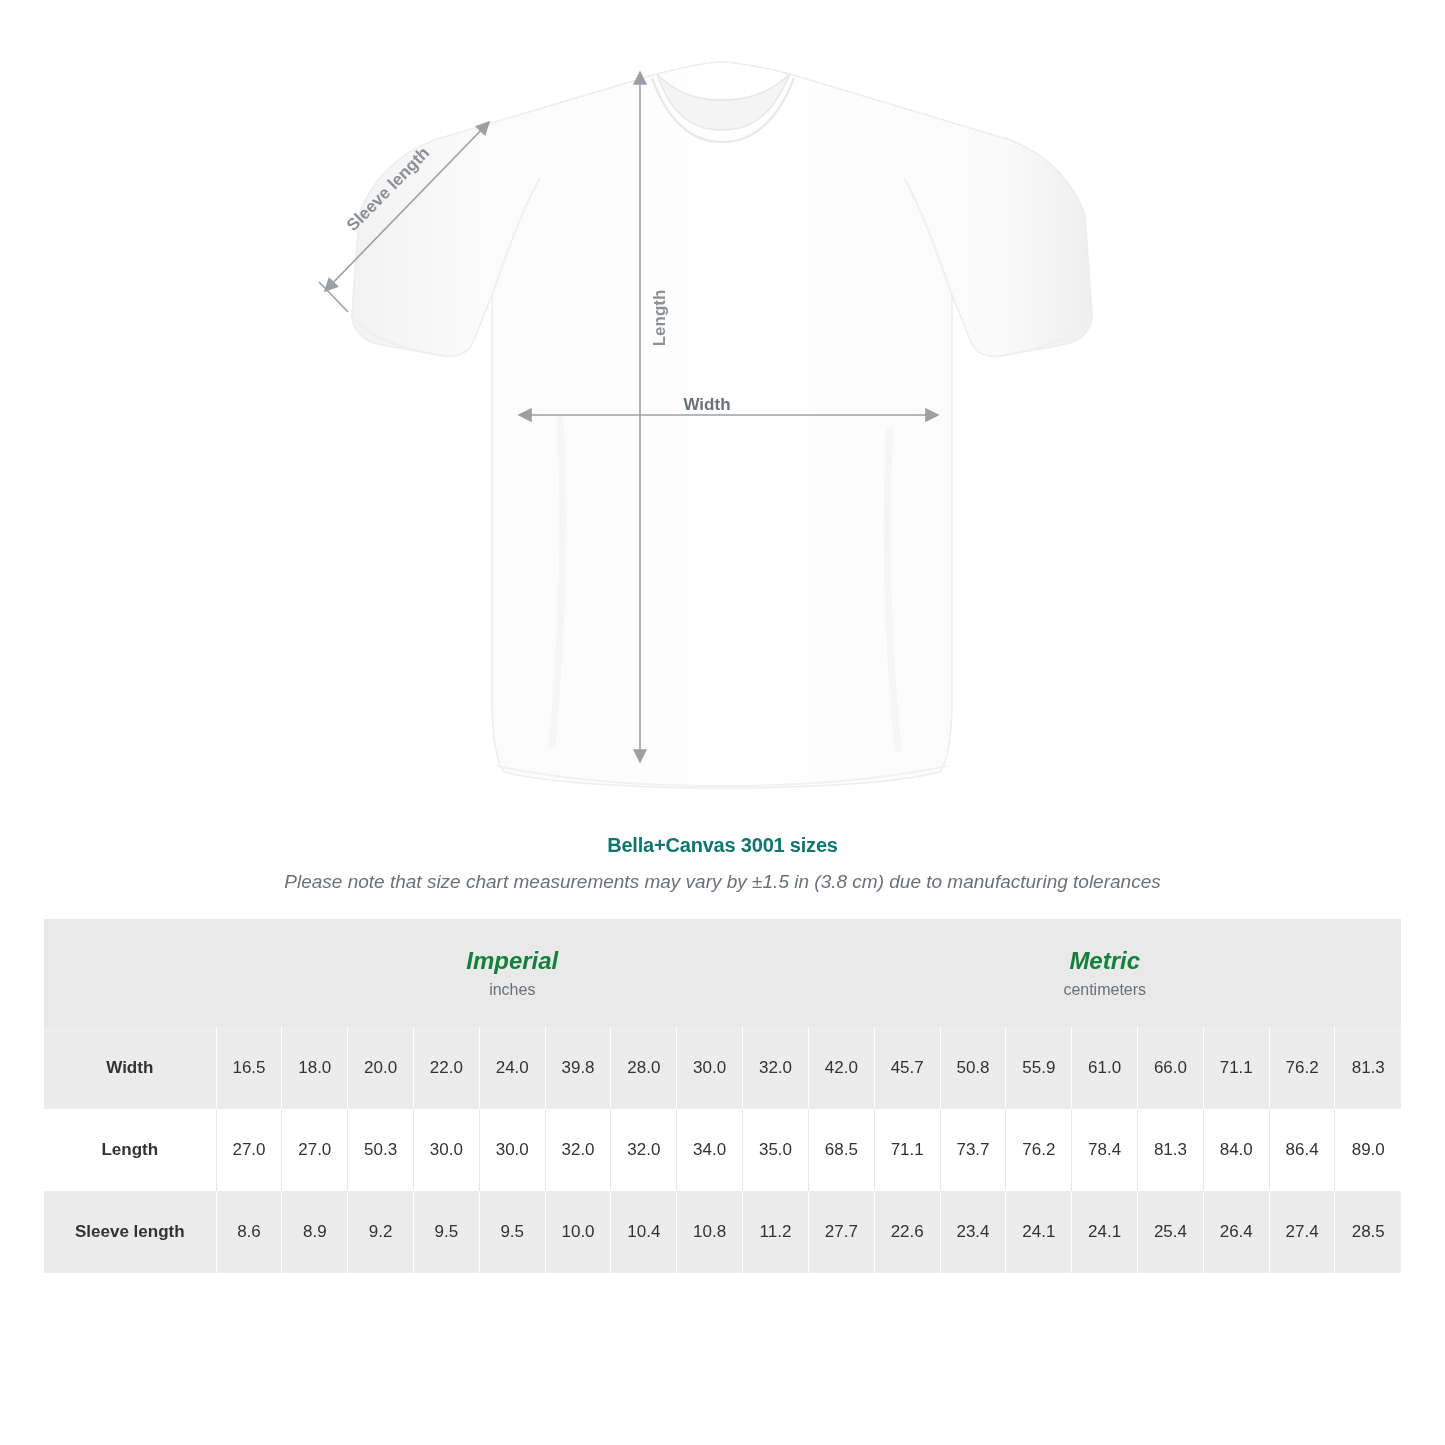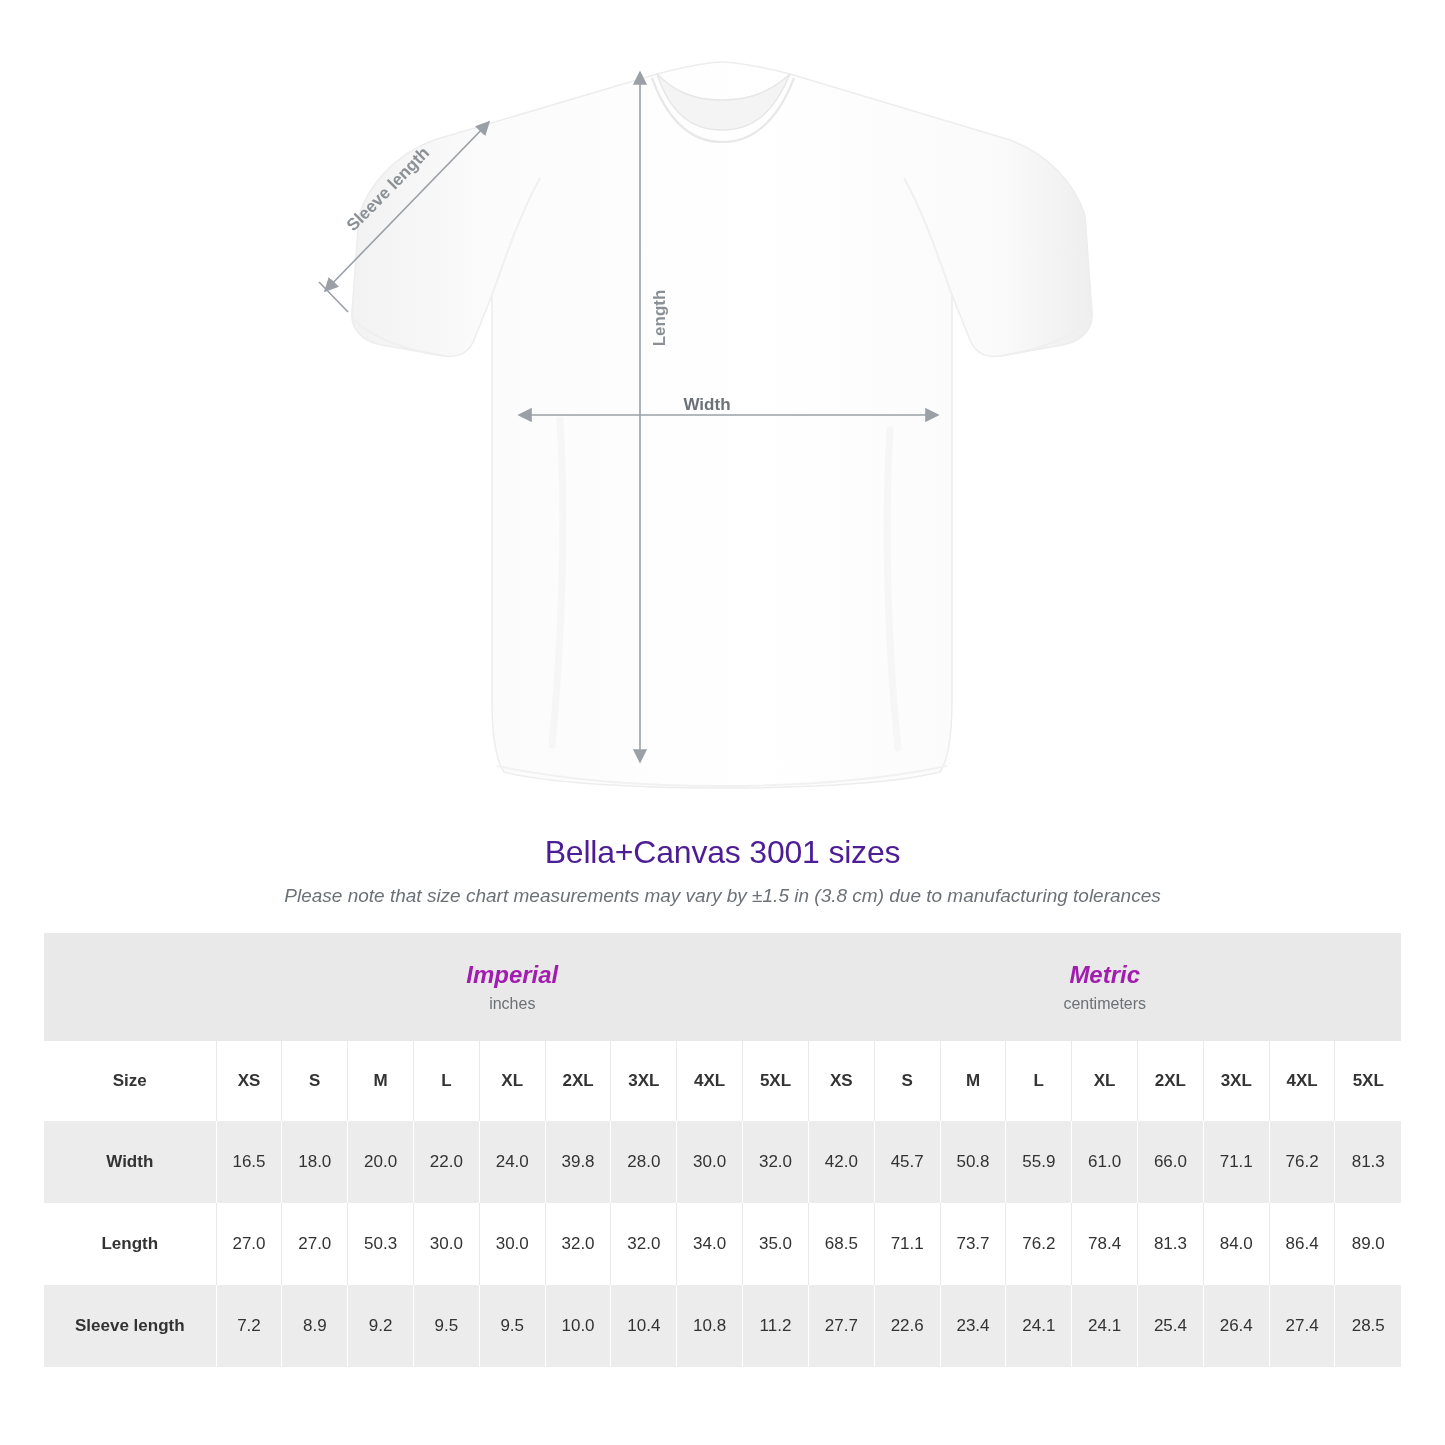--- a/index.html
+++ b/index.html
@@ -29,23 +29,23 @@
   .illustration svg {
     display: block;
   }
 
   
   .title-block {
     text-align: center;
     margin-top: 14px;
   }
   .chart-title {
-    font-size: 32px;
-    font-weight: normal;
-    color: #4c1d95;
+    font-size: 20px;
+    font-weight: bold;
+    color: #0f766e;
     letter-spacing: -0.2px;
   }
   .chart-note {
     font-size: 19px;
     font-style: italic;
     color: #6b7177;
     margin-top: 14px;
   }
 
   
@@ -63,21 +63,21 @@
     vertical-align: middle;
   }
   .unit-header td {
     background: #e9e9e9;
     height: 108px;
   }
   .unit-name {
     font-size: 24px;
     font-style: italic;
     font-weight: bold;
-    color: #a21caf;
+    color: #15803d;
     line-height: 1.2;
   }
   .unit-sub {
     font-size: 16px;
     color: #6b7177;
     margin-top: 6px;
   }
   .head-row td {
     height: 80px;
     font-size: 17px;
@@ -229,41 +229,20 @@
           <td colspan="9">
             <div class="unit-name">Imperial</div>
             <div class="unit-sub">inches</div>
           </td>
           <td colspan="9">
             <div class="unit-name">Metric</div>
             <div class="unit-sub">centimeters</div>
           </td>
         </tr>
 
-        <tr class="head-row row-plain">
-          <td class="rowlabel">Size</td>
-          <td class="colsep">XS</td>
-          <td class="colsep">S</td>
-          <td class="colsep">M</td>
-          <td class="colsep">L</td>
-          <td class="colsep">XL</td>
-          <td class="colsep">2XL</td>
-          <td class="colsep">3XL</td>
-          <td class="colsep">4XL</td>
-          <td class="colsep">5XL</td>
-          <td class="colsep">XS</td>
-          <td class="colsep">S</td>
-          <td class="colsep">M</td>
-          <td class="colsep">L</td>
-          <td class="colsep">XL</td>
-          <td class="colsep">2XL</td>
-          <td class="colsep">3XL</td>
-          <td class="colsep">4XL</td>
-          <td class="colsep">5XL</td>
-        </tr>
 
         <tr class="data-row row-shade">
           <td class="rowlabel">Width</td>
           <td class="colsep">16.5</td>
           <td class="colsep">18.0</td>
           <td class="colsep">20.0</td>
           <td class="colsep">22.0</td>
           <td class="colsep">24.0</td>
           <td class="colsep">39.8</td>
           <td class="colsep">28.0</td>
@@ -297,21 +276,21 @@
           <td class="colsep">76.2</td>
           <td class="colsep">78.4</td>
           <td class="colsep">81.3</td>
           <td class="colsep">84.0</td>
           <td class="colsep">86.4</td>
           <td class="colsep">89.0</td>
         </tr>
 
         <tr class="data-row row-shade">
           <td class="rowlabel">Sleeve length</td>
-          <td class="colsep">7.2</td>
+          <td class="colsep">8.6</td>
           <td class="colsep">8.9</td>
           <td class="colsep">9.2</td>
           <td class="colsep">9.5</td>
           <td class="colsep">9.5</td>
           <td class="colsep">10.0</td>
           <td class="colsep">10.4</td>
           <td class="colsep">10.8</td>
           <td class="colsep">11.2</td>
           <td class="colsep">27.7</td>
           <td class="colsep">22.6</td>

